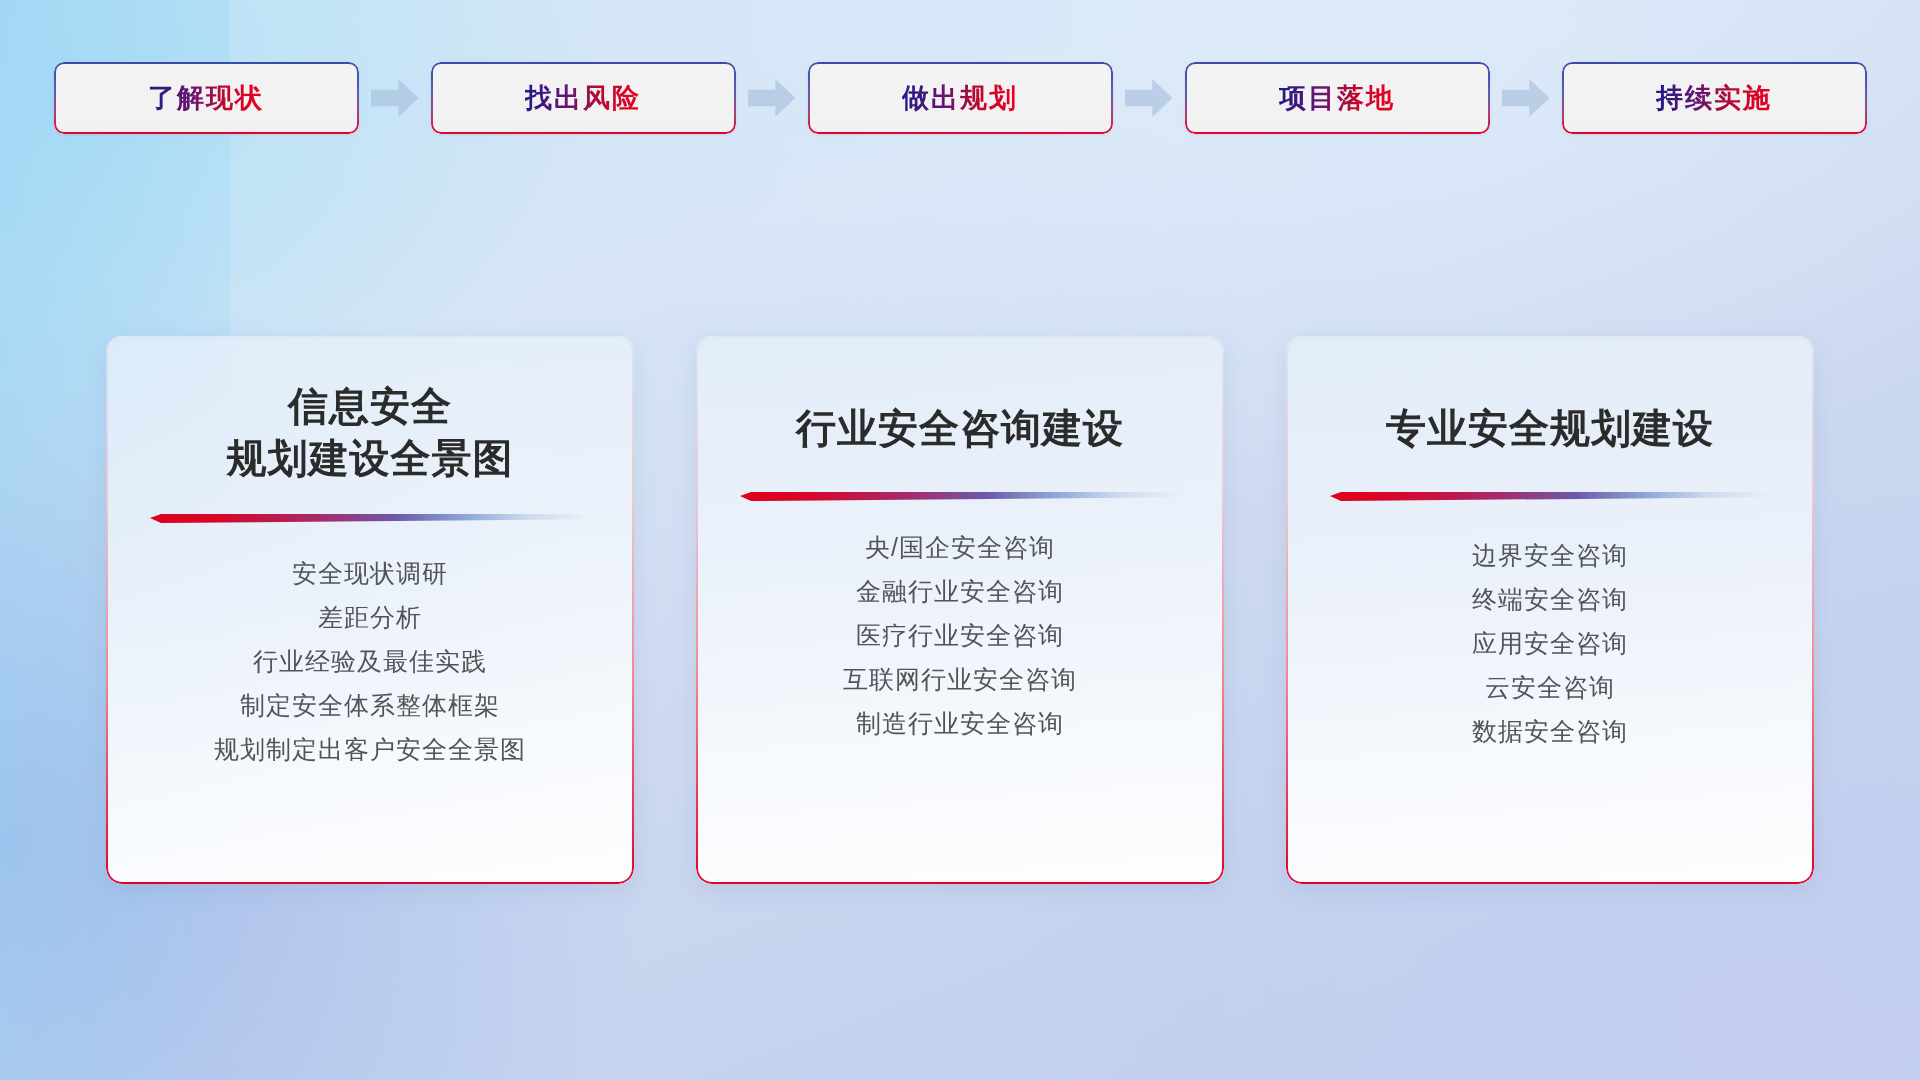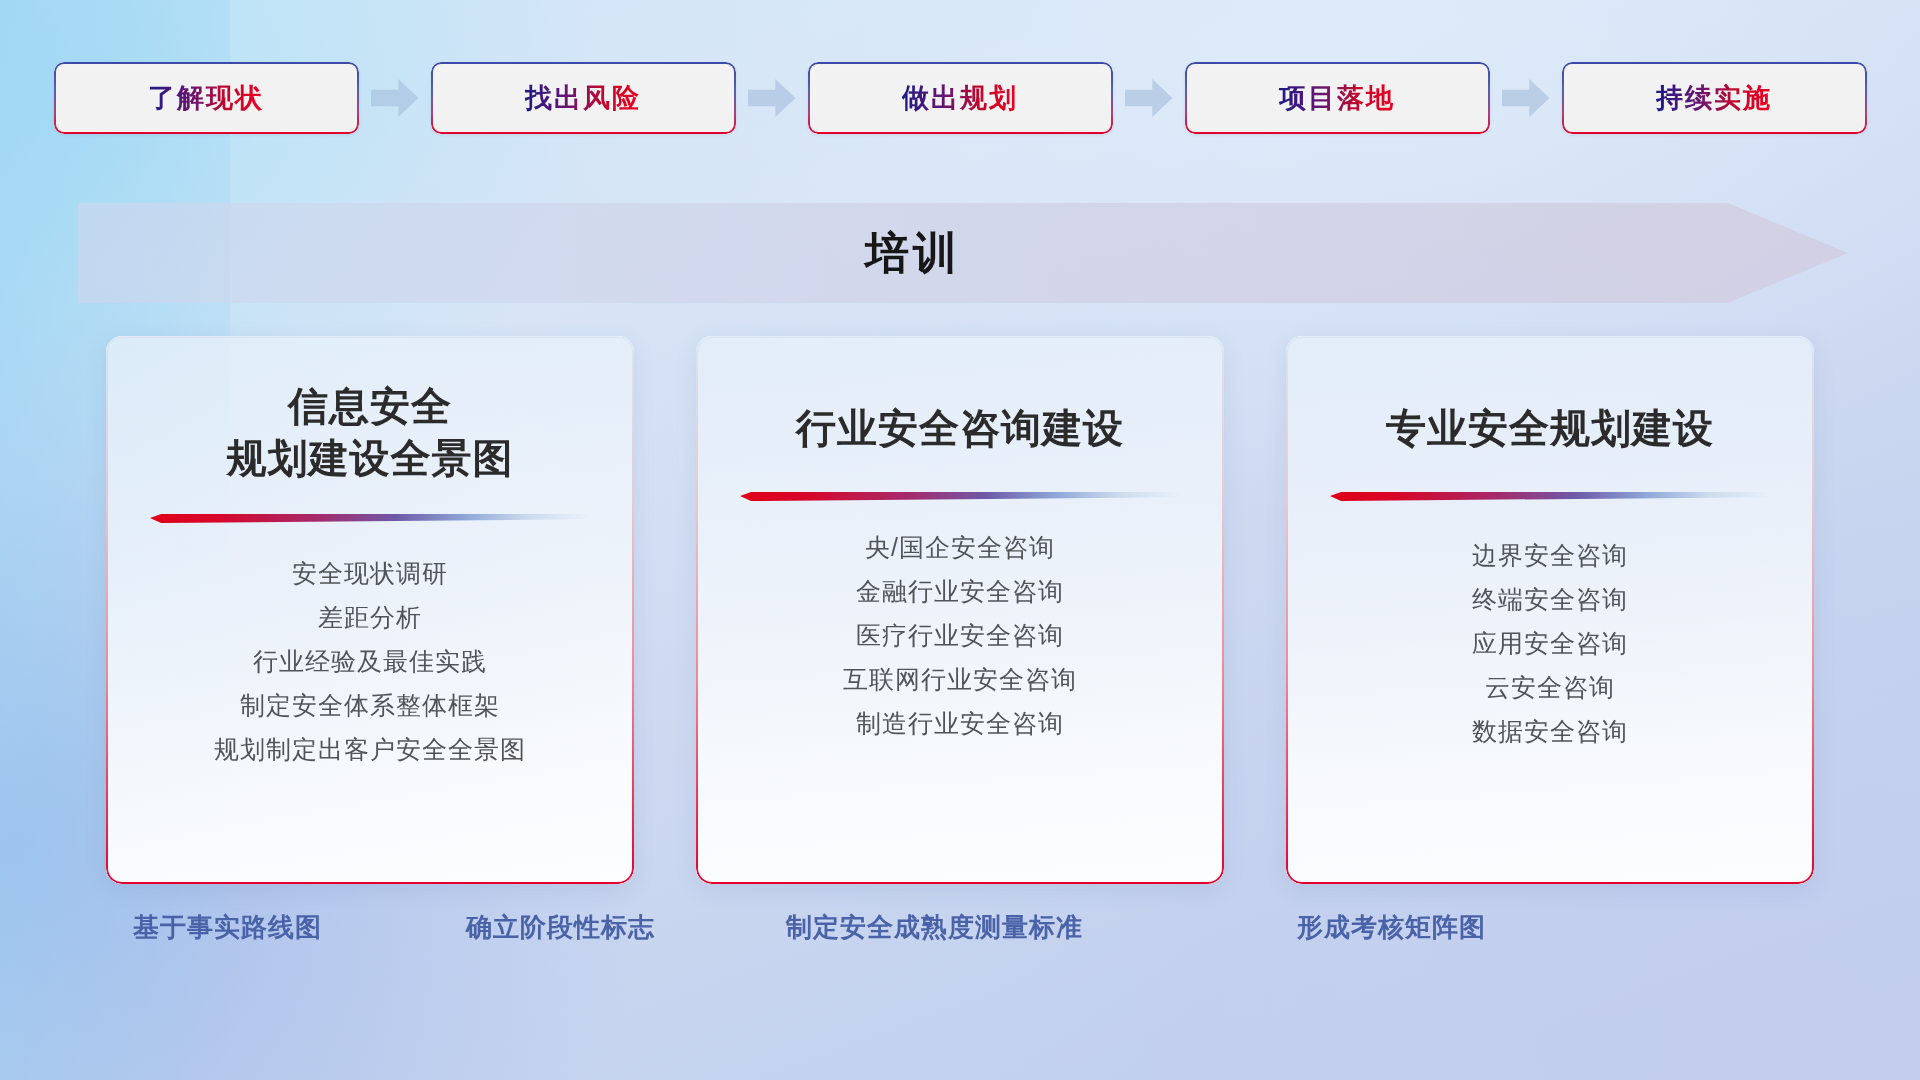--- a/index.html
+++ b/index.html
@@ -180,23 +180,20 @@
     <div class="step-box">
       <span class="step-label">项目落地</span>
     </div>
     <div class="step-arrow"></div>
 
     <div class="step-box">
       <span class="step-label">持续实施</span>
     </div>
   </div>
 
-  <div class="banner">
-    <span class="banner-title">培训</span>
-  </div>
 
   <div class="cards">
 
     <div class="card card-1">
       <div class="card-title">信息安全
 规划建设全景图</div>
       <div class="divider"></div>
       <ul class="card-list">
         <li>安全现状调研</li>
         <li>差距分析</li>
@@ -224,20 +221,14 @@
       <ul class="card-list">
         <li>边界安全咨询</li>
         <li>终端安全咨询</li>
         <li>应用安全咨询</li>
         <li>云安全咨询</li>
         <li>数据安全咨询</li>
       </ul>
     </div>
   </div>
 
-  <div class="footers">
-    <span class="footer-label" style="left:133px">基于事实路线图</span>
-    <span class="footer-label" style="left:466px">确立阶段性标志</span>
-    <span class="footer-label" style="left:786px">制定安全成熟度测量标准</span>
-    <span class="footer-label" style="left:1297px">形成考核矩阵图</span>
-  </div>
 
 </div>
 
 </body></html>

